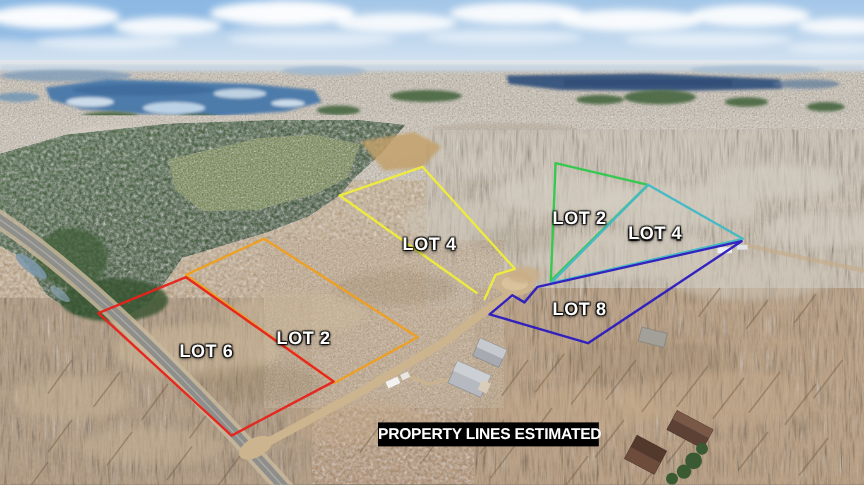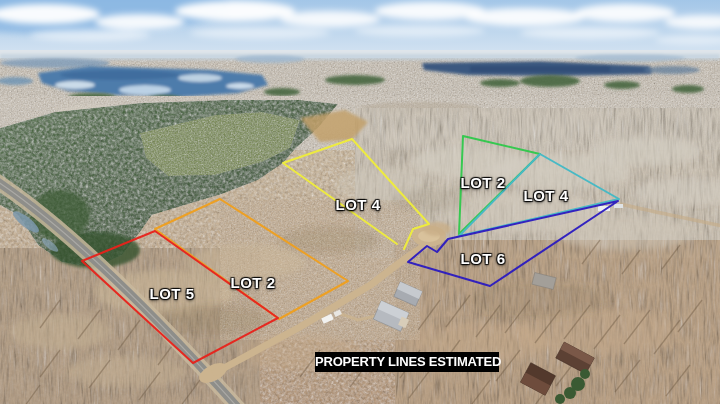--- a/index.html
+++ b/index.html
@@ -233,22 +233,22 @@
   <g fill="none" stroke-width="2" stroke-linejoin="round" stroke-linecap="round" opacity="0.95">
     <polygon points="155,229 220,199 348,281 279,319" stroke="#f0a01e"></polygon>
     <polygon points="82,261 155,231 278,318 193,363" stroke="#e8221b"></polygon>
     <polyline points="397,244 283,163 352,139 429,224 413,229 404,249" stroke="#f0ee3a"></polyline>
     <polygon points="463,136 540,154 459,234" stroke="#2fc94b"></polygon>
     <polygon points="540,154 619,199 459,236" stroke="#41b9c6"></polygon>
     <polygon points="448,239 618,201 490,286 408,262 427,246 437,252" stroke="#2b1bc0"></polygon>
   </g>
 </svg>
 
-<div class="lot-label" style="left:172px;top:293px">LOT 5</div>
+<div class="lot-label" style="left:172px;top:293px">LOT 6</div>
 <div class="lot-label" style="left:253px;top:282px">LOT 2</div>
 <div class="lot-label" style="left:358px;top:204px">LOT 4</div>
 <div class="lot-label" style="left:483px;top:182px">LOT 2</div>
 <div class="lot-label" style="left:546px;top:195px">LOT 4</div>
-<div class="lot-label" style="left:483px;top:258px">LOT 6</div>
+<div class="lot-label" style="left:483px;top:258px">LOT 8</div>
 
 <div class="banner">PROPERTY LINES ESTIMATED</div>
 
 </div>
 
 </body></html>

